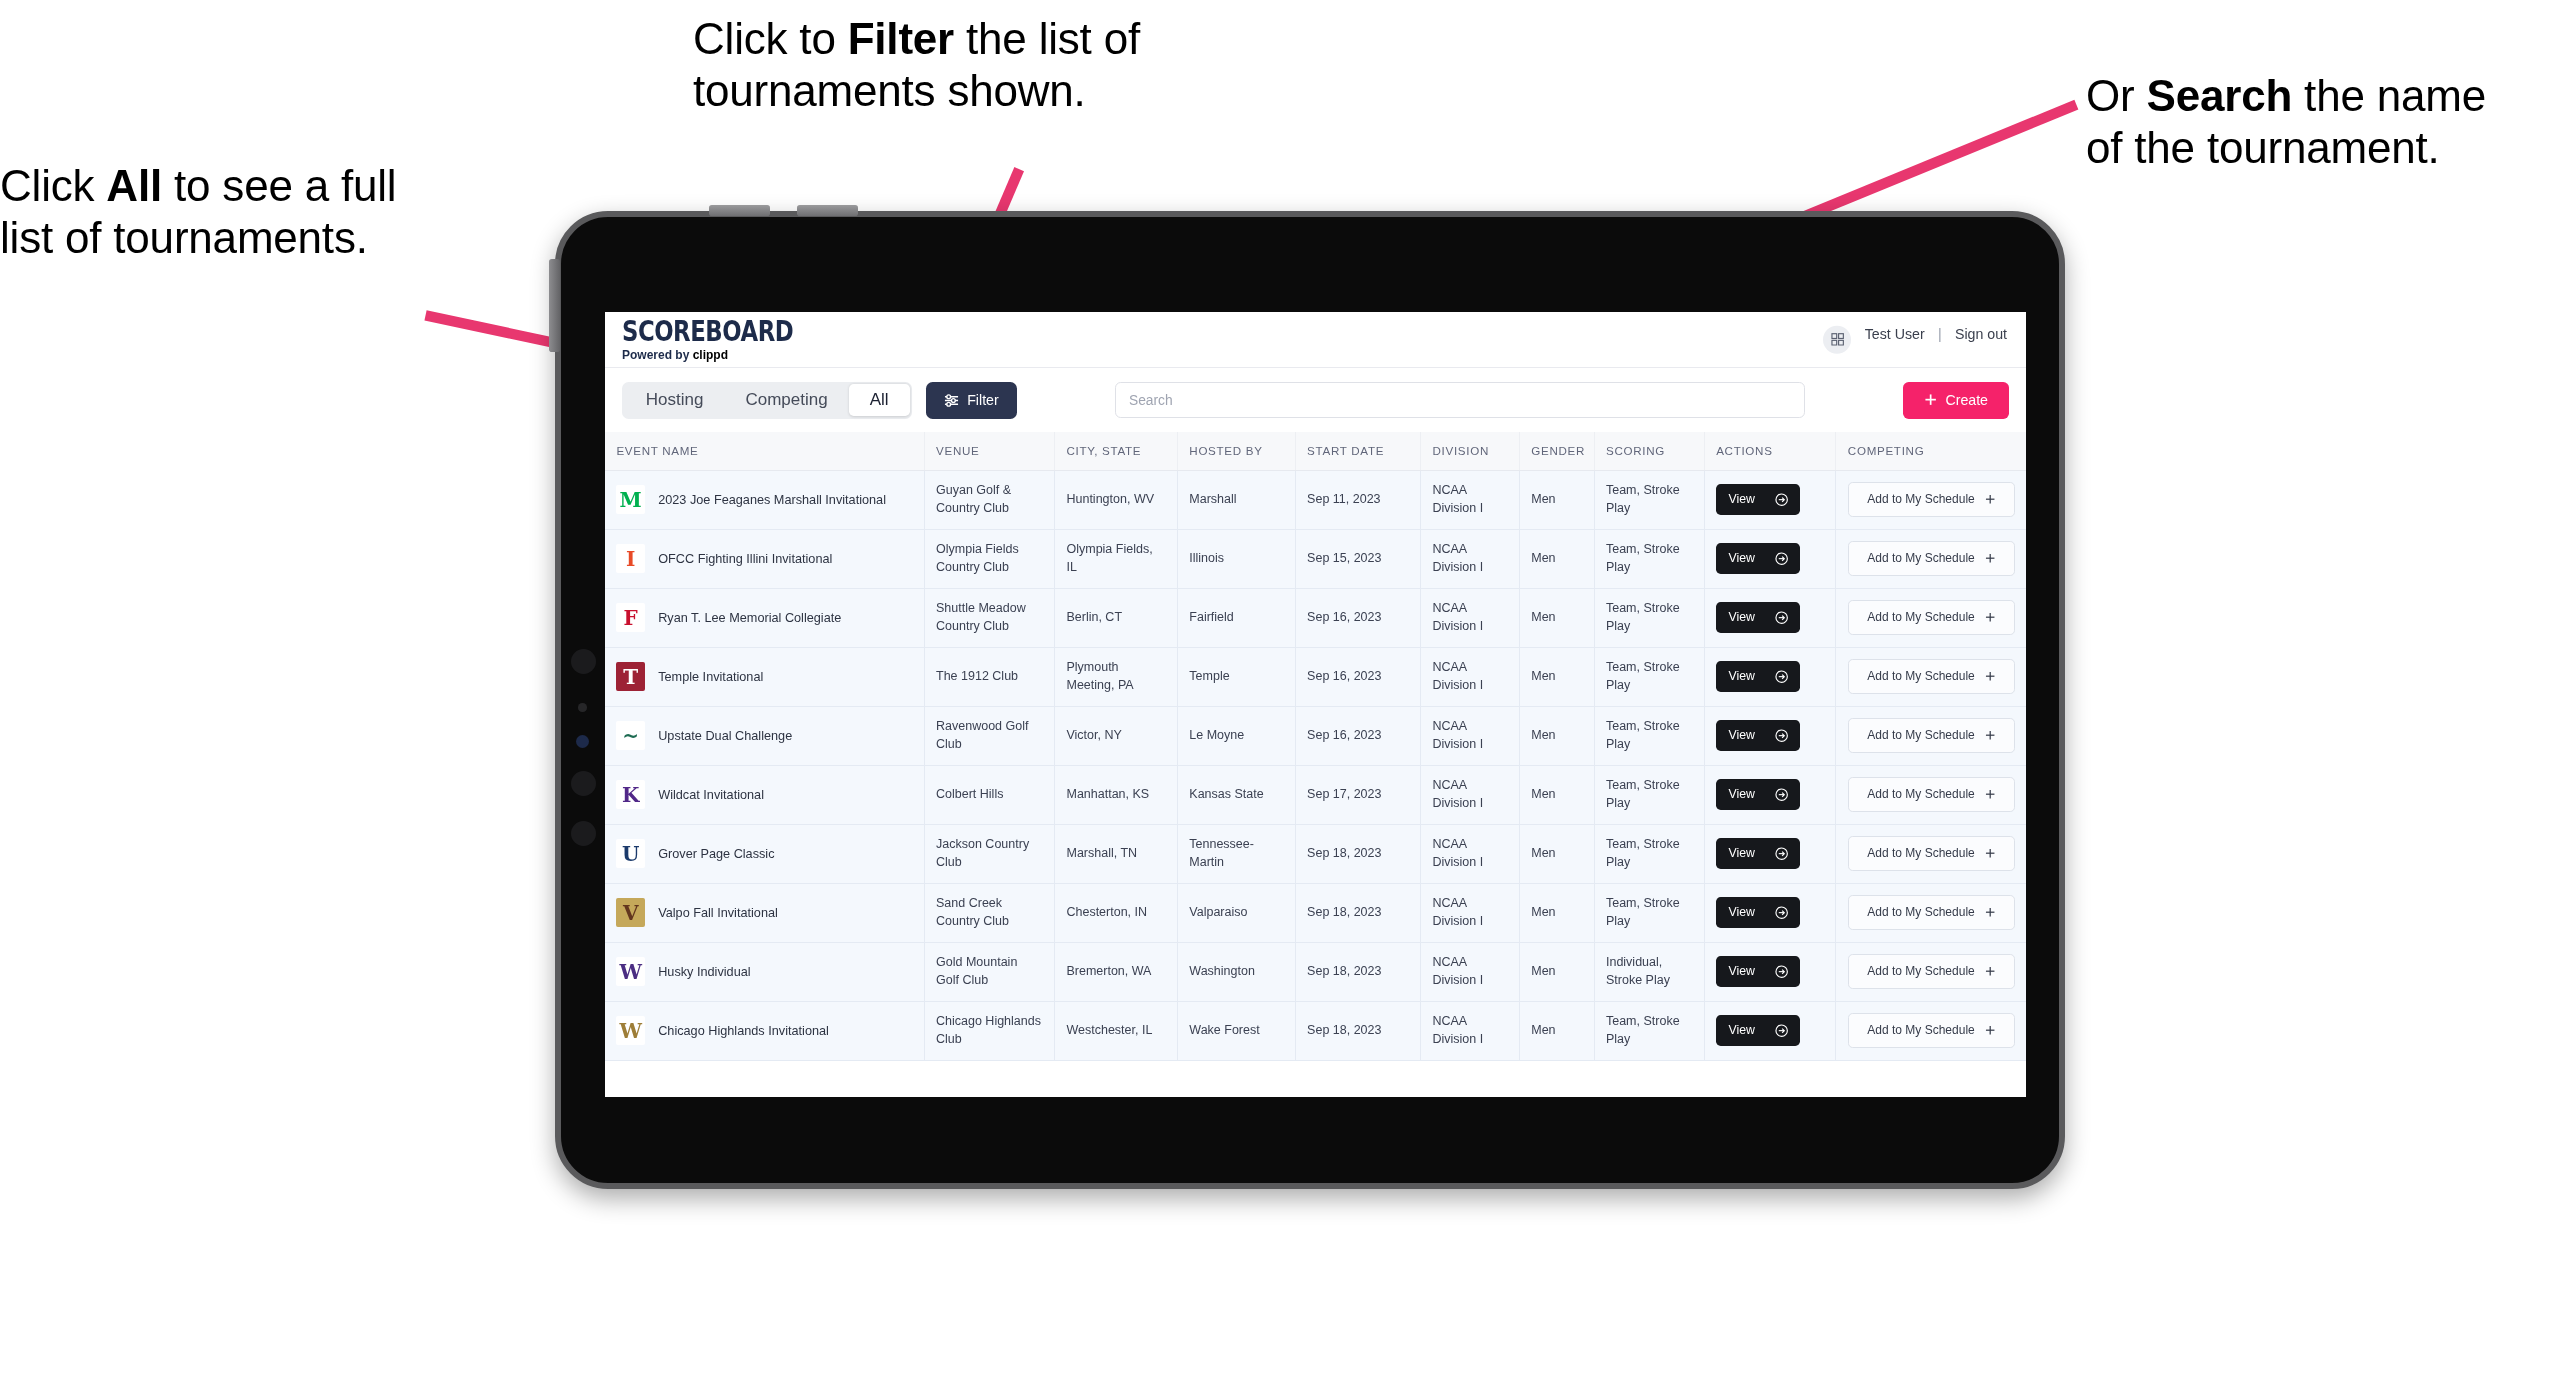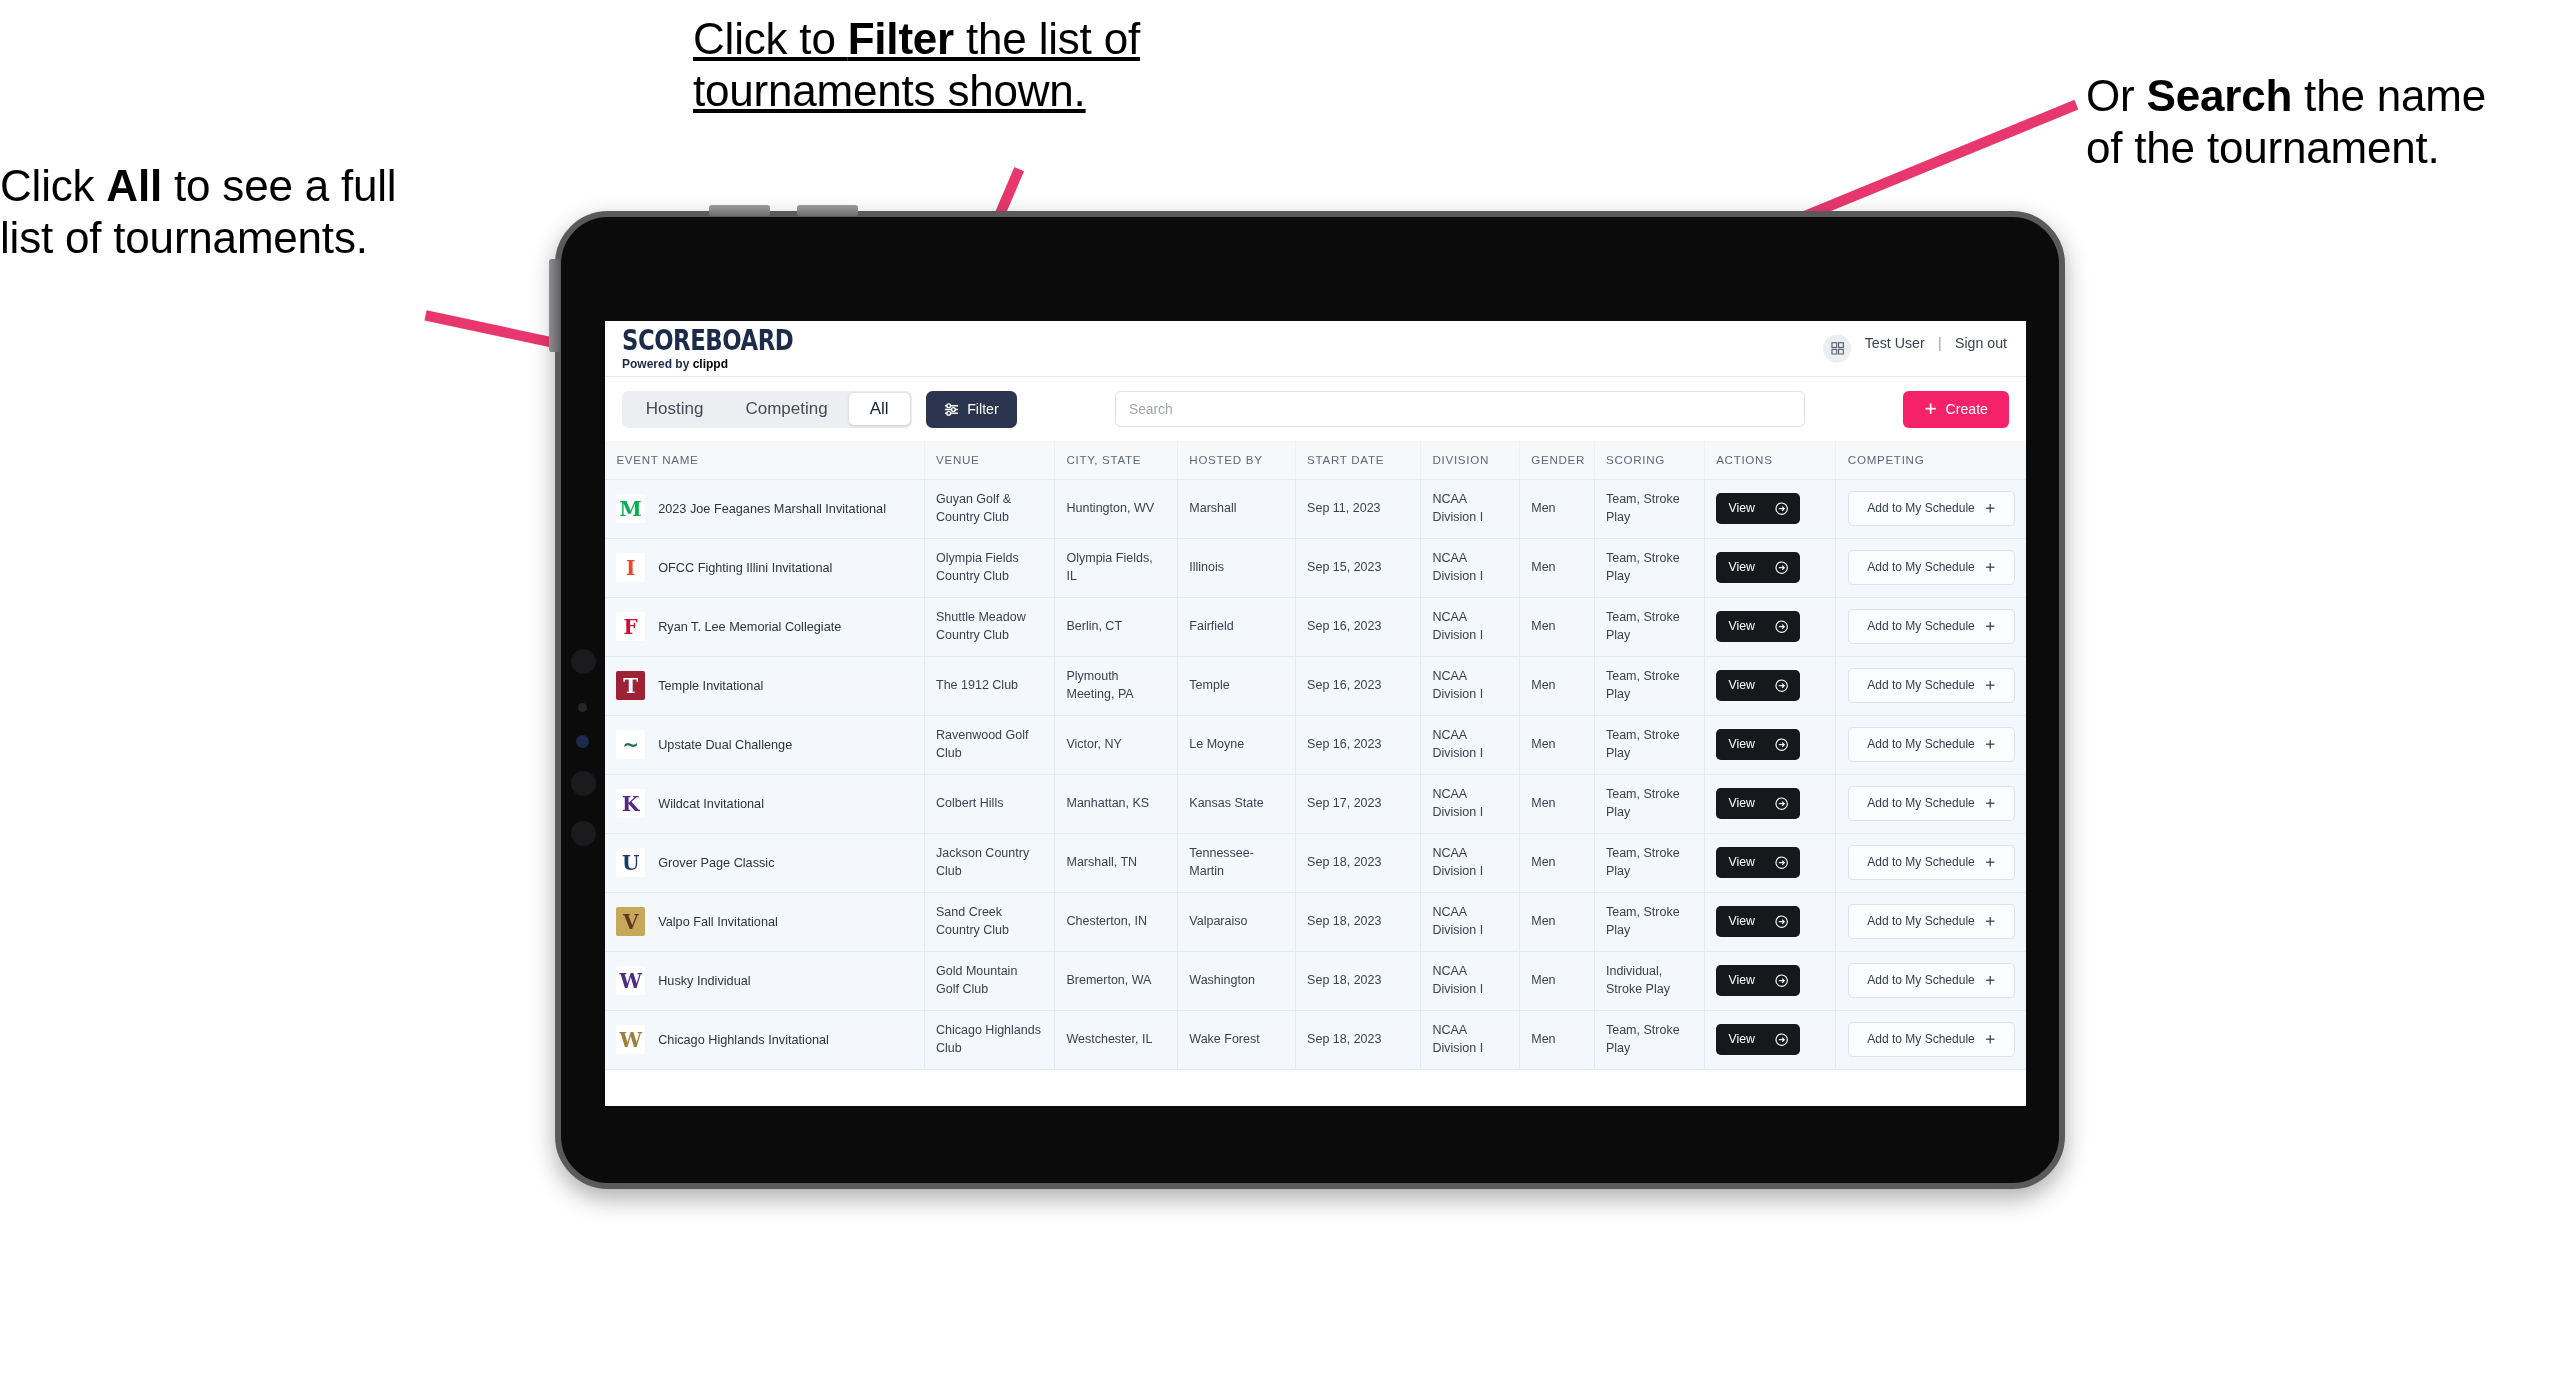--- a/index.html
+++ b/index.html
@@ -15,21 +15,21 @@
   .anno {
     position: absolute;
     color: #000;
     font-size: 44px;
     line-height: 1.18;
     letter-spacing: -0.2px;
     font-weight: 400;
   }
   .anno b { font-weight: 700; }
   #anno-all      { left: 0px;    top: 160px; width: 446px; }
-  #anno-filter   { left: 693px;  top: 13.3px;  width: 684px; text-decoration: underline; }
+  #anno-filter   { left: 693px;  top: 13.3px;  width: 684px; }
   #anno-search   { left: 2086px; top: 70px;  width: 408px; }
 
   .arrow { position: absolute; overflow: visible; }
 
   
   #tablet {
     position: absolute;
     left: 555px; top: 211px;
     width: 1510px; height: 978px;
   }
@@ -62,21 +62,21 @@
   }
   .dot.d1 { top: 432px; width: 25px; height: 25px; }
   .dot.d2 { top: 486px; width: 8.5px;  height: 8.5px;  background:#262628; left:17px;}
   .dot.d3 { top: 518px; width: 13.3px; height: 13.3px; background:#1d2a4a; left:15px;}
   .dot.d4 { top: 554px; width: 25px; height: 25px; }
   .dot.d5 { top: 604px; width: 25px; height: 25px; }
 
   
   #screen {
     position: absolute;
-    left: 44px; top: 104px;
+    left: 44px; top: 95px;
     width: 1421px; height: 785px;
     background: #ffffff;
     overflow: hidden;
   }
 
   
   .topbar {
     height: 55px;
     background: #fff;
     display: flex;

